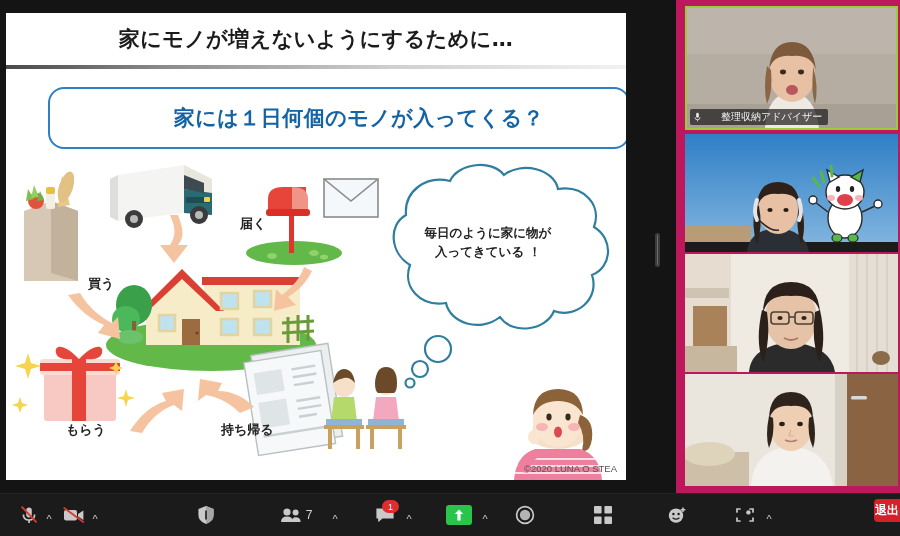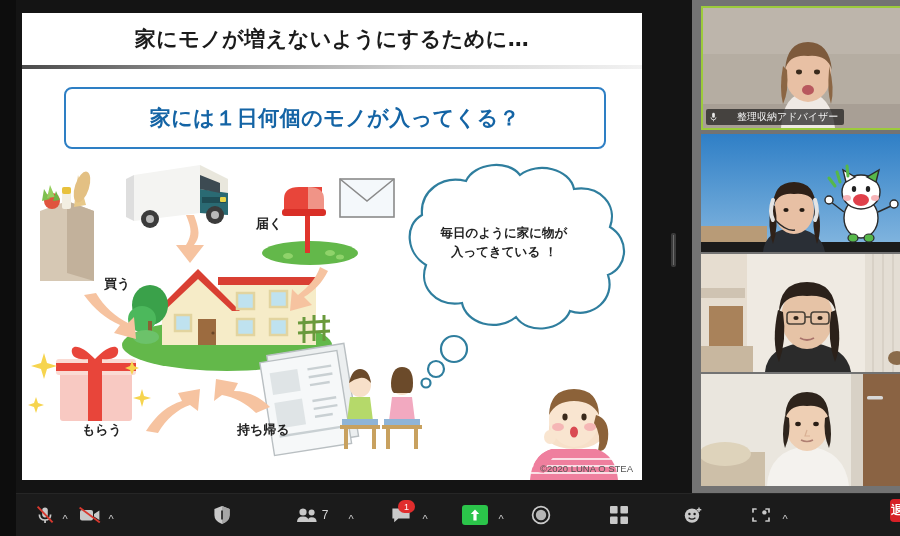--- a/index.html
+++ b/index.html
@@ -1,20 +1,20 @@
 <!DOCTYPE html>
 <html lang="ja"><head>
 <meta charset="utf-8">
 <style>
   html,body{margin:0;padding:0;background:#0d0d0d;}
   body{
     width:900px;height:536px;overflow:hidden;position:relative;
     font-family:"Liberation Sans","DejaVu Sans",sans-serif;
   }
-  #app{position:absolute;inset:0;background:#737373;margin-left:16px;}
+  #app{position:absolute;inset:0;background:#be185d;}
 
   
   .stage{position:absolute;left:0;top:0;width:676px;height:494px;background:#141414;}
   .slide{
     position:absolute;left:6px;top:13px;width:620px;height:467px;
     background:#ffffff;overflow:hidden;
   }
 
   
   .slide-title{
@@ -24,22 +24,22 @@
     font-family:"DejaVu Sans","Liberation Sans",sans-serif;
   }
   .title-rule{
     position:absolute;left:0;top:52px;width:100%;height:4px;
     background:linear-gradient(90deg,#4a4a4a 0%,#8a8a8a 25%,#cfcfcf 62%,#f2f2f2 100%);
   }
 
   
   .qbox{
     position:absolute;left:42px;top:74px;width:538px;height:58px;
-    border:2.5px solid #2e7fc4;border-radius:8px;background:#fff;
-    display:flex;align-items:center;justify-content:center;
+    border:2.5px solid #2e7fc4;border-radius:16px;background:#fff;
+    display:flex;align-items:center;justify-content:center;padding-left:40px;
   }
   .qbox span{
     font-size:21px;font-weight:bold;color:#1464a5;letter-spacing:.5px;
     font-family:"DejaVu Sans","Liberation Sans",sans-serif;
   }
 
   
   .diagram{position:absolute;left:0;top:140px;width:620px;height:327px;}
   .lbl{
     position:absolute;font-size:13px;font-weight:bold;color:#222;

